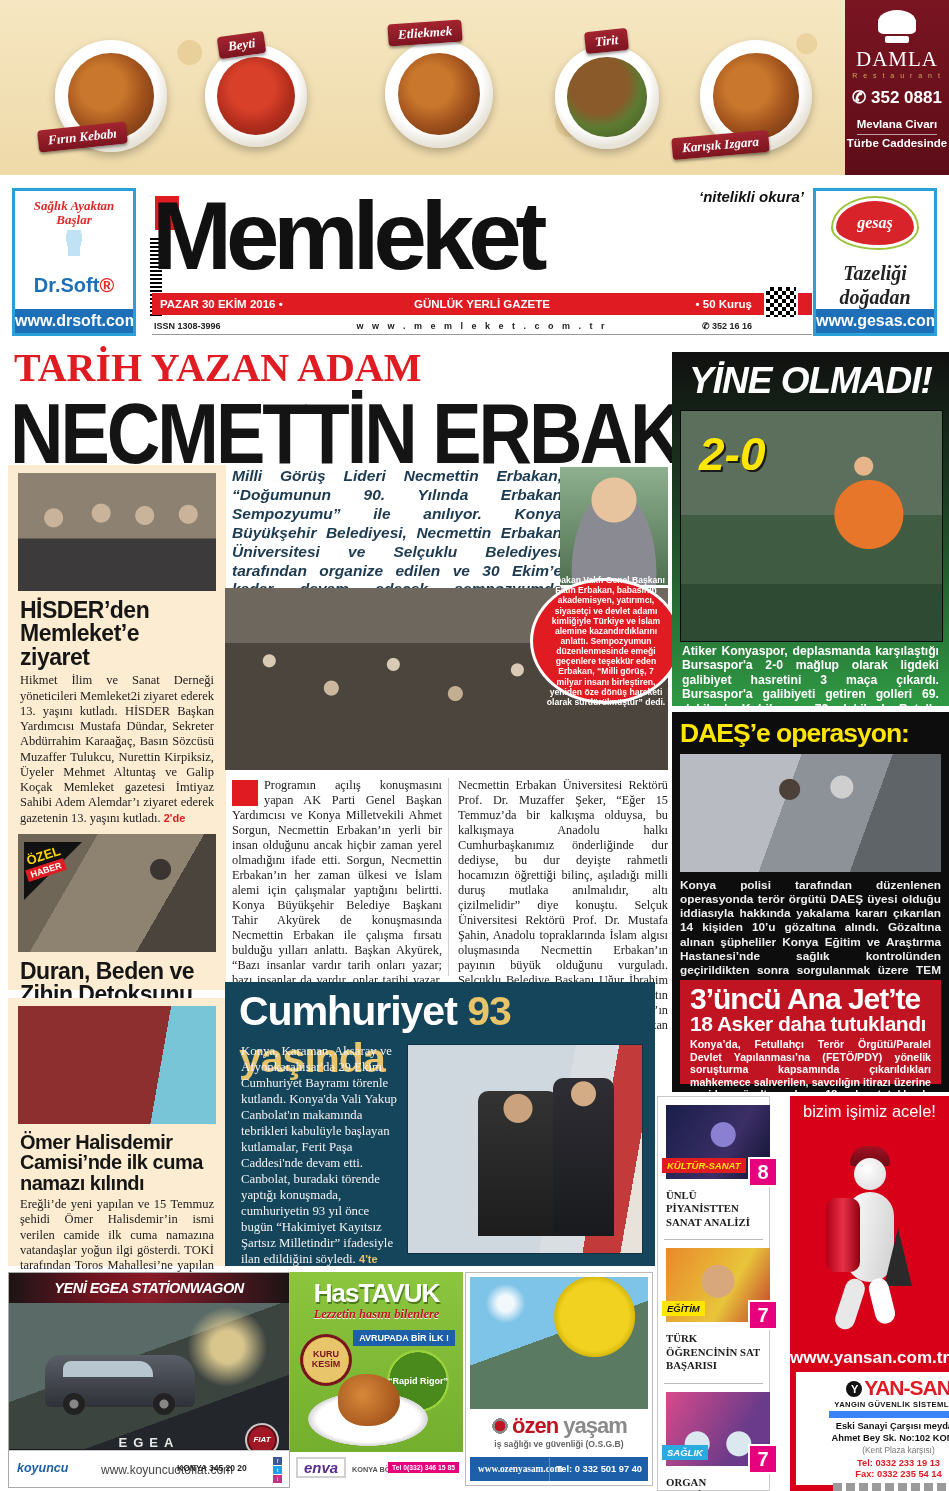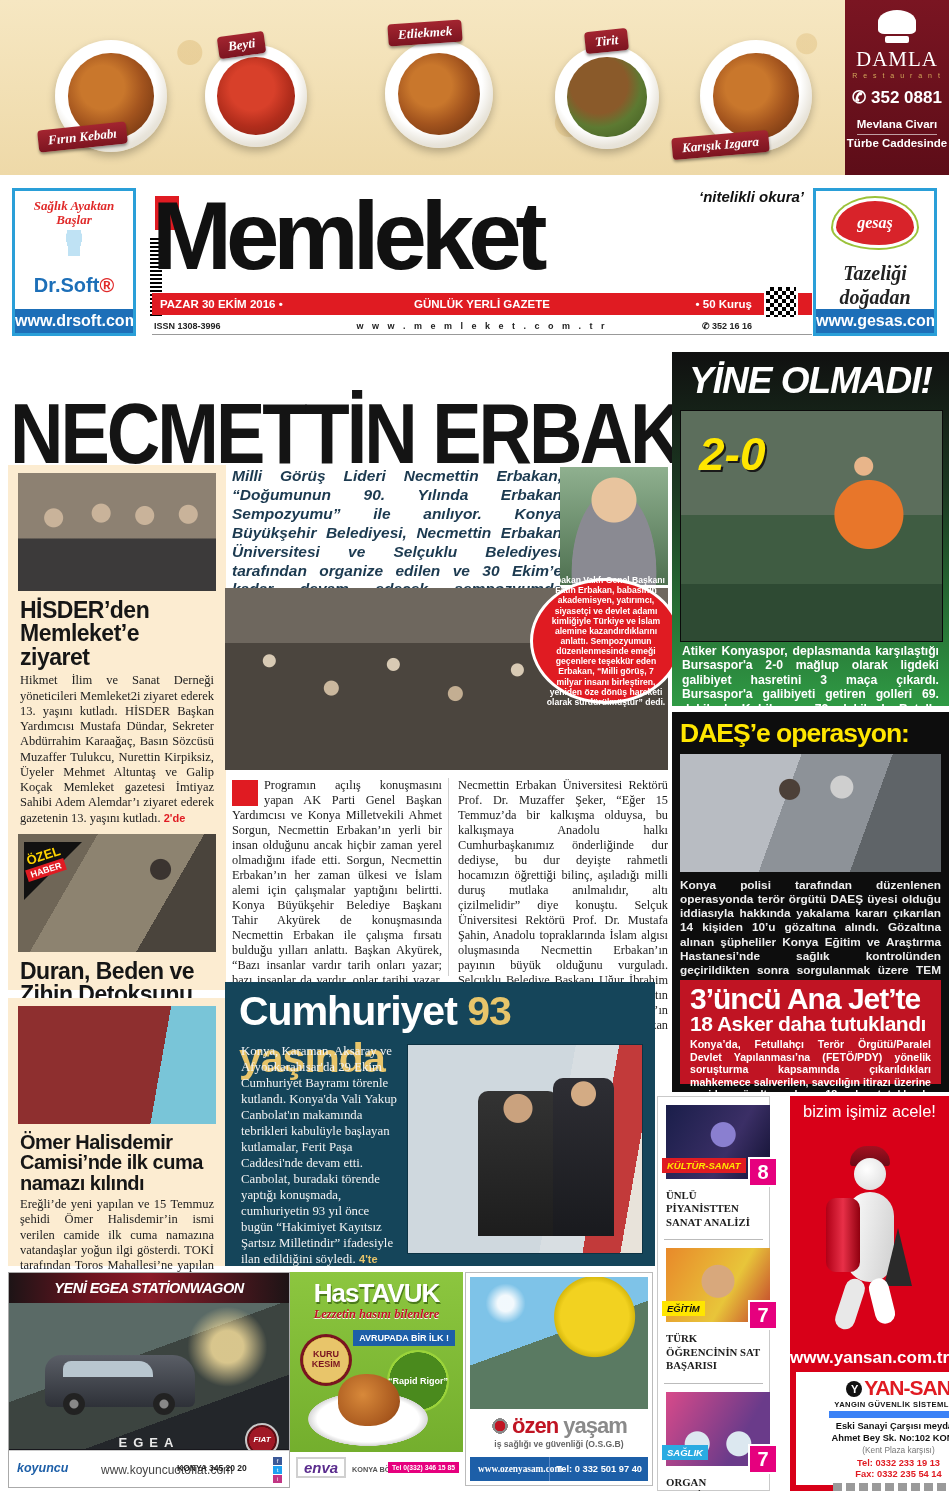--- a/index.html
+++ b/index.html
@@ -271,20 +271,21 @@
     <div class="side-ad" style="left:0;right:12px;left:auto">
       <div class="gesas-blob">gesaş</div>
       <div class="gesas-slogan">
         <span>Tazeliği</span><br>
         <span>doğadan</span>
       </div>
       <div class="side-url">www.gesas.com.tr</div>
     </div>
   </div>
 
+  <div class="abs kicker">TARİH YAZAN ADAM</div>
   <div class="abs mainhead">NECMETTİN ERBAKAN</div>
 
   <div class="abs cream lc1">
     <div class="lphoto men"></div>
     <div class="ltitle">HİSDER’den Memleket’e ziyaret</div>
     <div class="lbody"><span>Hikmet İlim ve Sanat Derneği yöneticileri Memleket2i ziyaret ederek 13. yaşını kutladı. HİSDER Başkan Yardımcısı Mustafa Dündar, Sekreter Abdürrahim Karaağaç, Basın Sözcüsü Muzaffer Tulukcu, Nurettin Kirpiksiz, Üyeler Mehmet Altuntaş ve Galip Koçak Memleket gazetesi İmtiyaz Sahibi Adem Alemdar’ı ziyaret ederek gazetenin 13. yaşını kutladı.</span> <span class="pref">2'de</span></div>
     <div class="lphoto talk">
       <div class="ozel"></div>
       <div class="ozel-t1">ÖZEL</div>
       <div class="ozel-t2">HABER</div>

